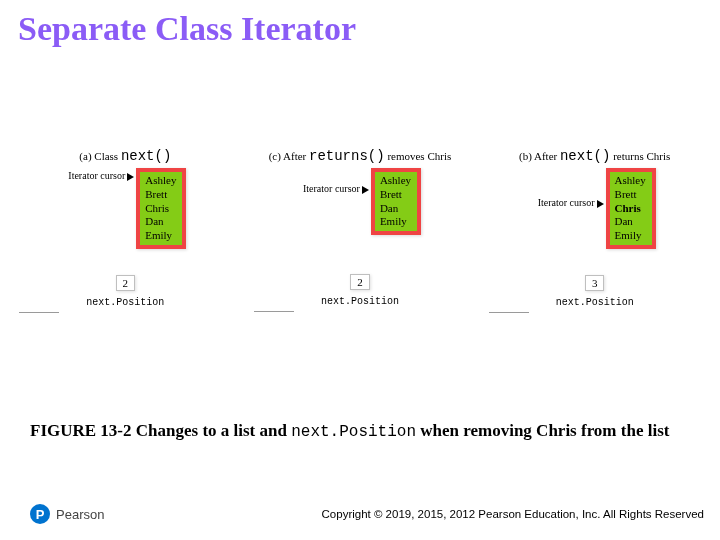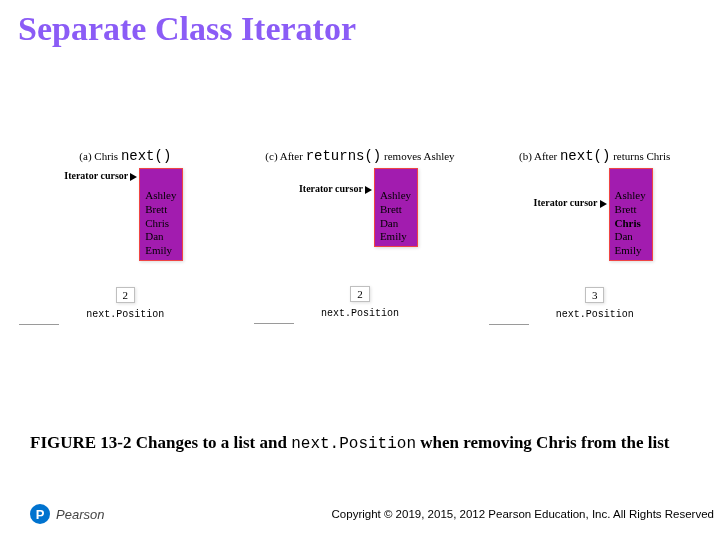--- a/index.html
+++ b/index.html
@@ -45,34 +45,34 @@
   }
   .cursor-col {
     display: flex;
     flex-direction: column;
     align-items: flex-end;
     font-family: 'Times New Roman', serif;
     font-size: 10px;
     margin-right: 2px;
     width: 70px;
   }
-  .cursor-label { white-space: nowrap; font-weight: bold; }
+  .cursor-label { white-space: nowrap; }
   .arrow-tri {
     display: inline-block;
     width: 0; height: 0;
     border-top: 4px solid transparent;
     border-bottom: 4px solid transparent;
     border-left: 7px solid #000;
     margin-left: 2px;
     vertical-align: middle;
   }
   .listbox {
-    border: 1px solid #ef4444;
-    background: #a21caf;
-    padding: 20px 6px 2px 5px;
+    border: 4px solid #ef4444;
+    background: #84cc16;
+    padding: 2px 6px 2px 5px;
     box-shadow: 1px 1px 3px rgba(0,0,0,0.15);
   }
   .listbox .item {
     font-family: 'Times New Roman', serif;
     font-size: 11px;
     line-height: 1.25;
     white-space: nowrap;
   }
   .listbox .item.bold { font-weight: bold; }
   .posbox {
@@ -93,21 +93,21 @@
     width: 40px;
     border-top: 1px solid #9a9a9a;
     margin-top: 4px;
     align-self: flex-start;
     margin-left: 4px;
   }
   .caption {
     position: absolute;
     left: 30px;
     right: 30px;
-    top: 432px;
+    top: 420px;
     font-family: 'Times New Roman', serif;
     font-size: 17px;
     color: #000;
     font-weight: bold;
     line-height: 1.3;
   }
   .caption .mono {
     font-family: 'Courier New', monospace;
     font-weight: normal;
     font-size: 16px;
@@ -133,61 +133,60 @@
     font-size: 13px;
     display: flex;
     align-items: center;
     justify-content: center;
     margin-right: 6px;
   }
   .brand-name {
     font-family: Arial, sans-serif;
     font-size: 13px;
     color: #444;
-    font-style: italic;
   }
   .copyright {
     margin-left: auto;
-    margin-right: 6px;
+    margin-right: 16px;
     font-family: Arial, sans-serif;
     font-size: 11.5px;
     color: #000;
   }
 </style>
 </head>
 <body>
 
 <div class="title">Separate Class Iterator</div>
 
 <div class="fig-row">
 
   <div class="panel">
     <div class="panel-label">
-      <span>(a) Chris </span><span class="mono">next()</span><span></span>
+      <span>(a) Class </span><span class="mono">next()</span><span></span>
     </div>
     <div class="listwrap">
       <div class="cursor-col" style="margin-top:2px;">
         <span class="cursor-label"><span>Iterator cursor</span><span class="arrow-tri"></span></span>
       </div>
       <div class="listbox">
         <div class="item">Ashley</div>
         <div class="item">Brett</div>
         <div class="item">Chris</div>
         <div class="item">Dan</div>
         <div class="item">Emily</div>
       </div>
     </div>
     <div class="posbox">2</div>
     <div class="poslabel">next.Position</div>
     <div class="tinyrule"></div>
   </div>
 
   <div class="panel">
     <div class="panel-label">
-      <span>(c) After </span><span class="mono">returns()</span><span> removes Ashley</span>
+      <span>(c) After </span><span class="mono">returns()</span><span> removes Chris</span>
     </div>
     <div class="listwrap">
       <div class="cursor-col" style="margin-top:15px;">
         <span class="cursor-label"><span>Iterator cursor</span><span class="arrow-tri"></span></span>
       </div>
       <div class="listbox">
         <div class="item">Ashley</div>
         <div class="item">Brett</div>
         <div class="item">Dan</div>
         <div class="item">Emily</div>

